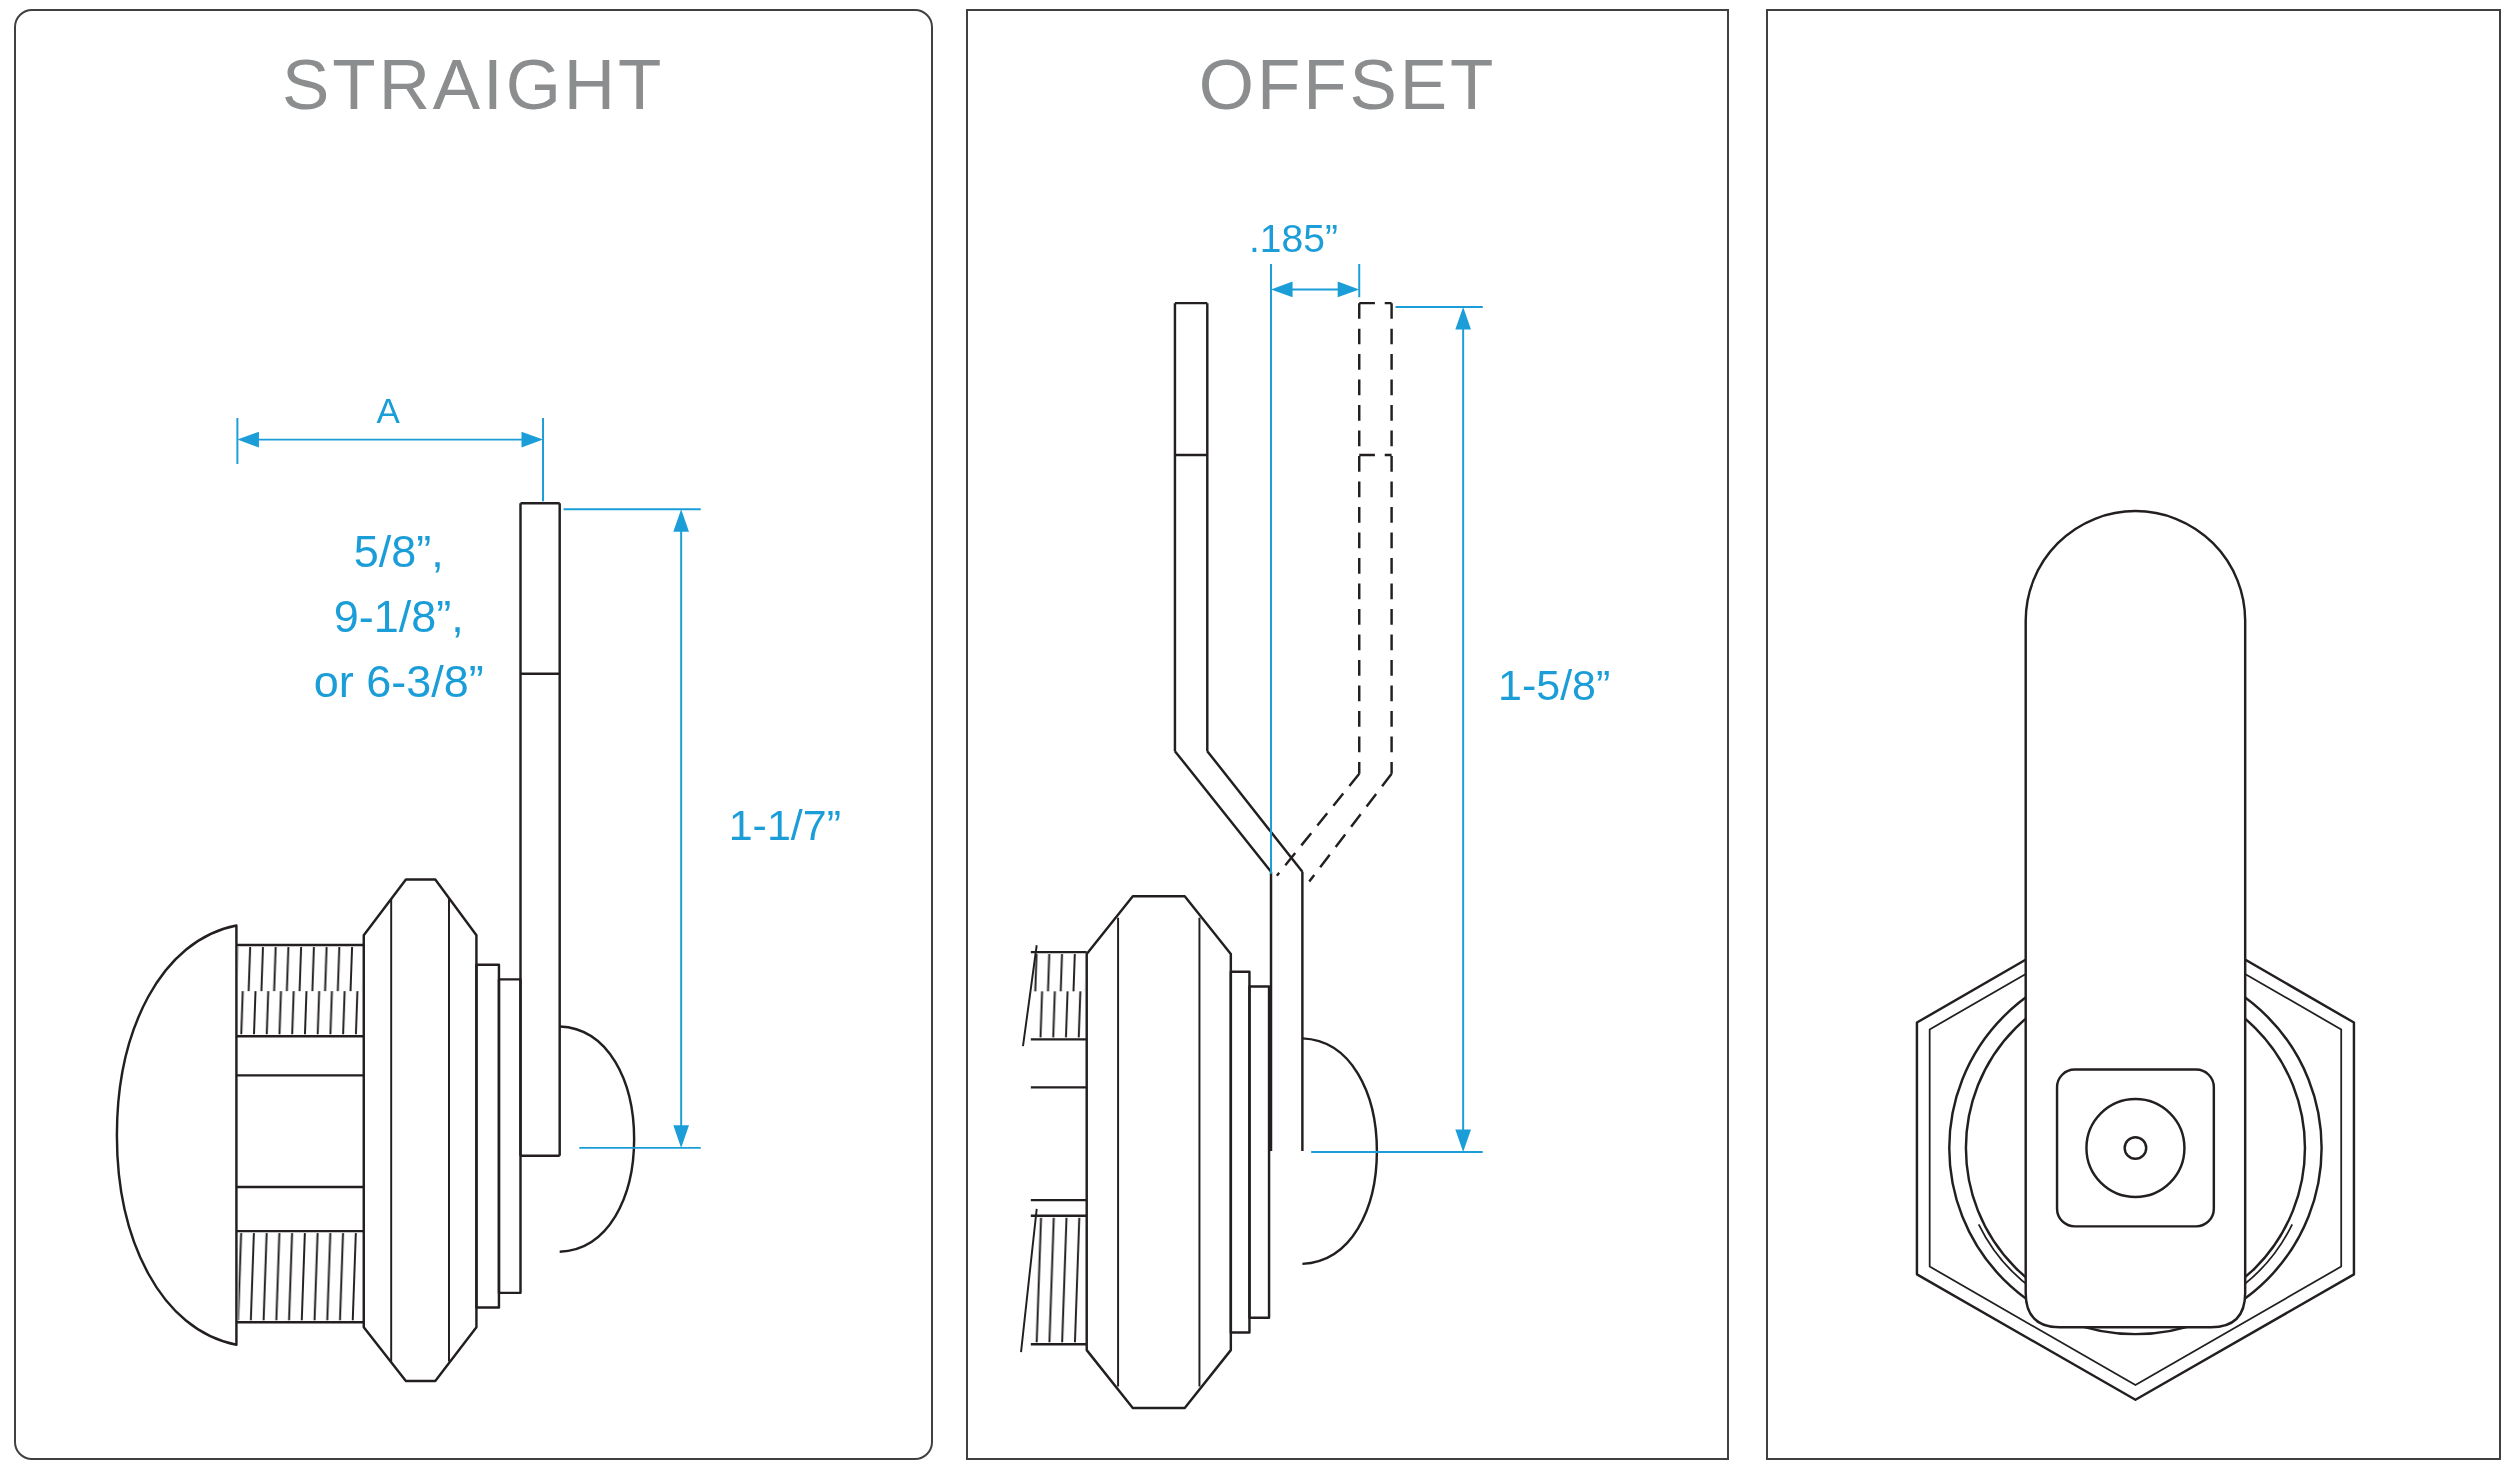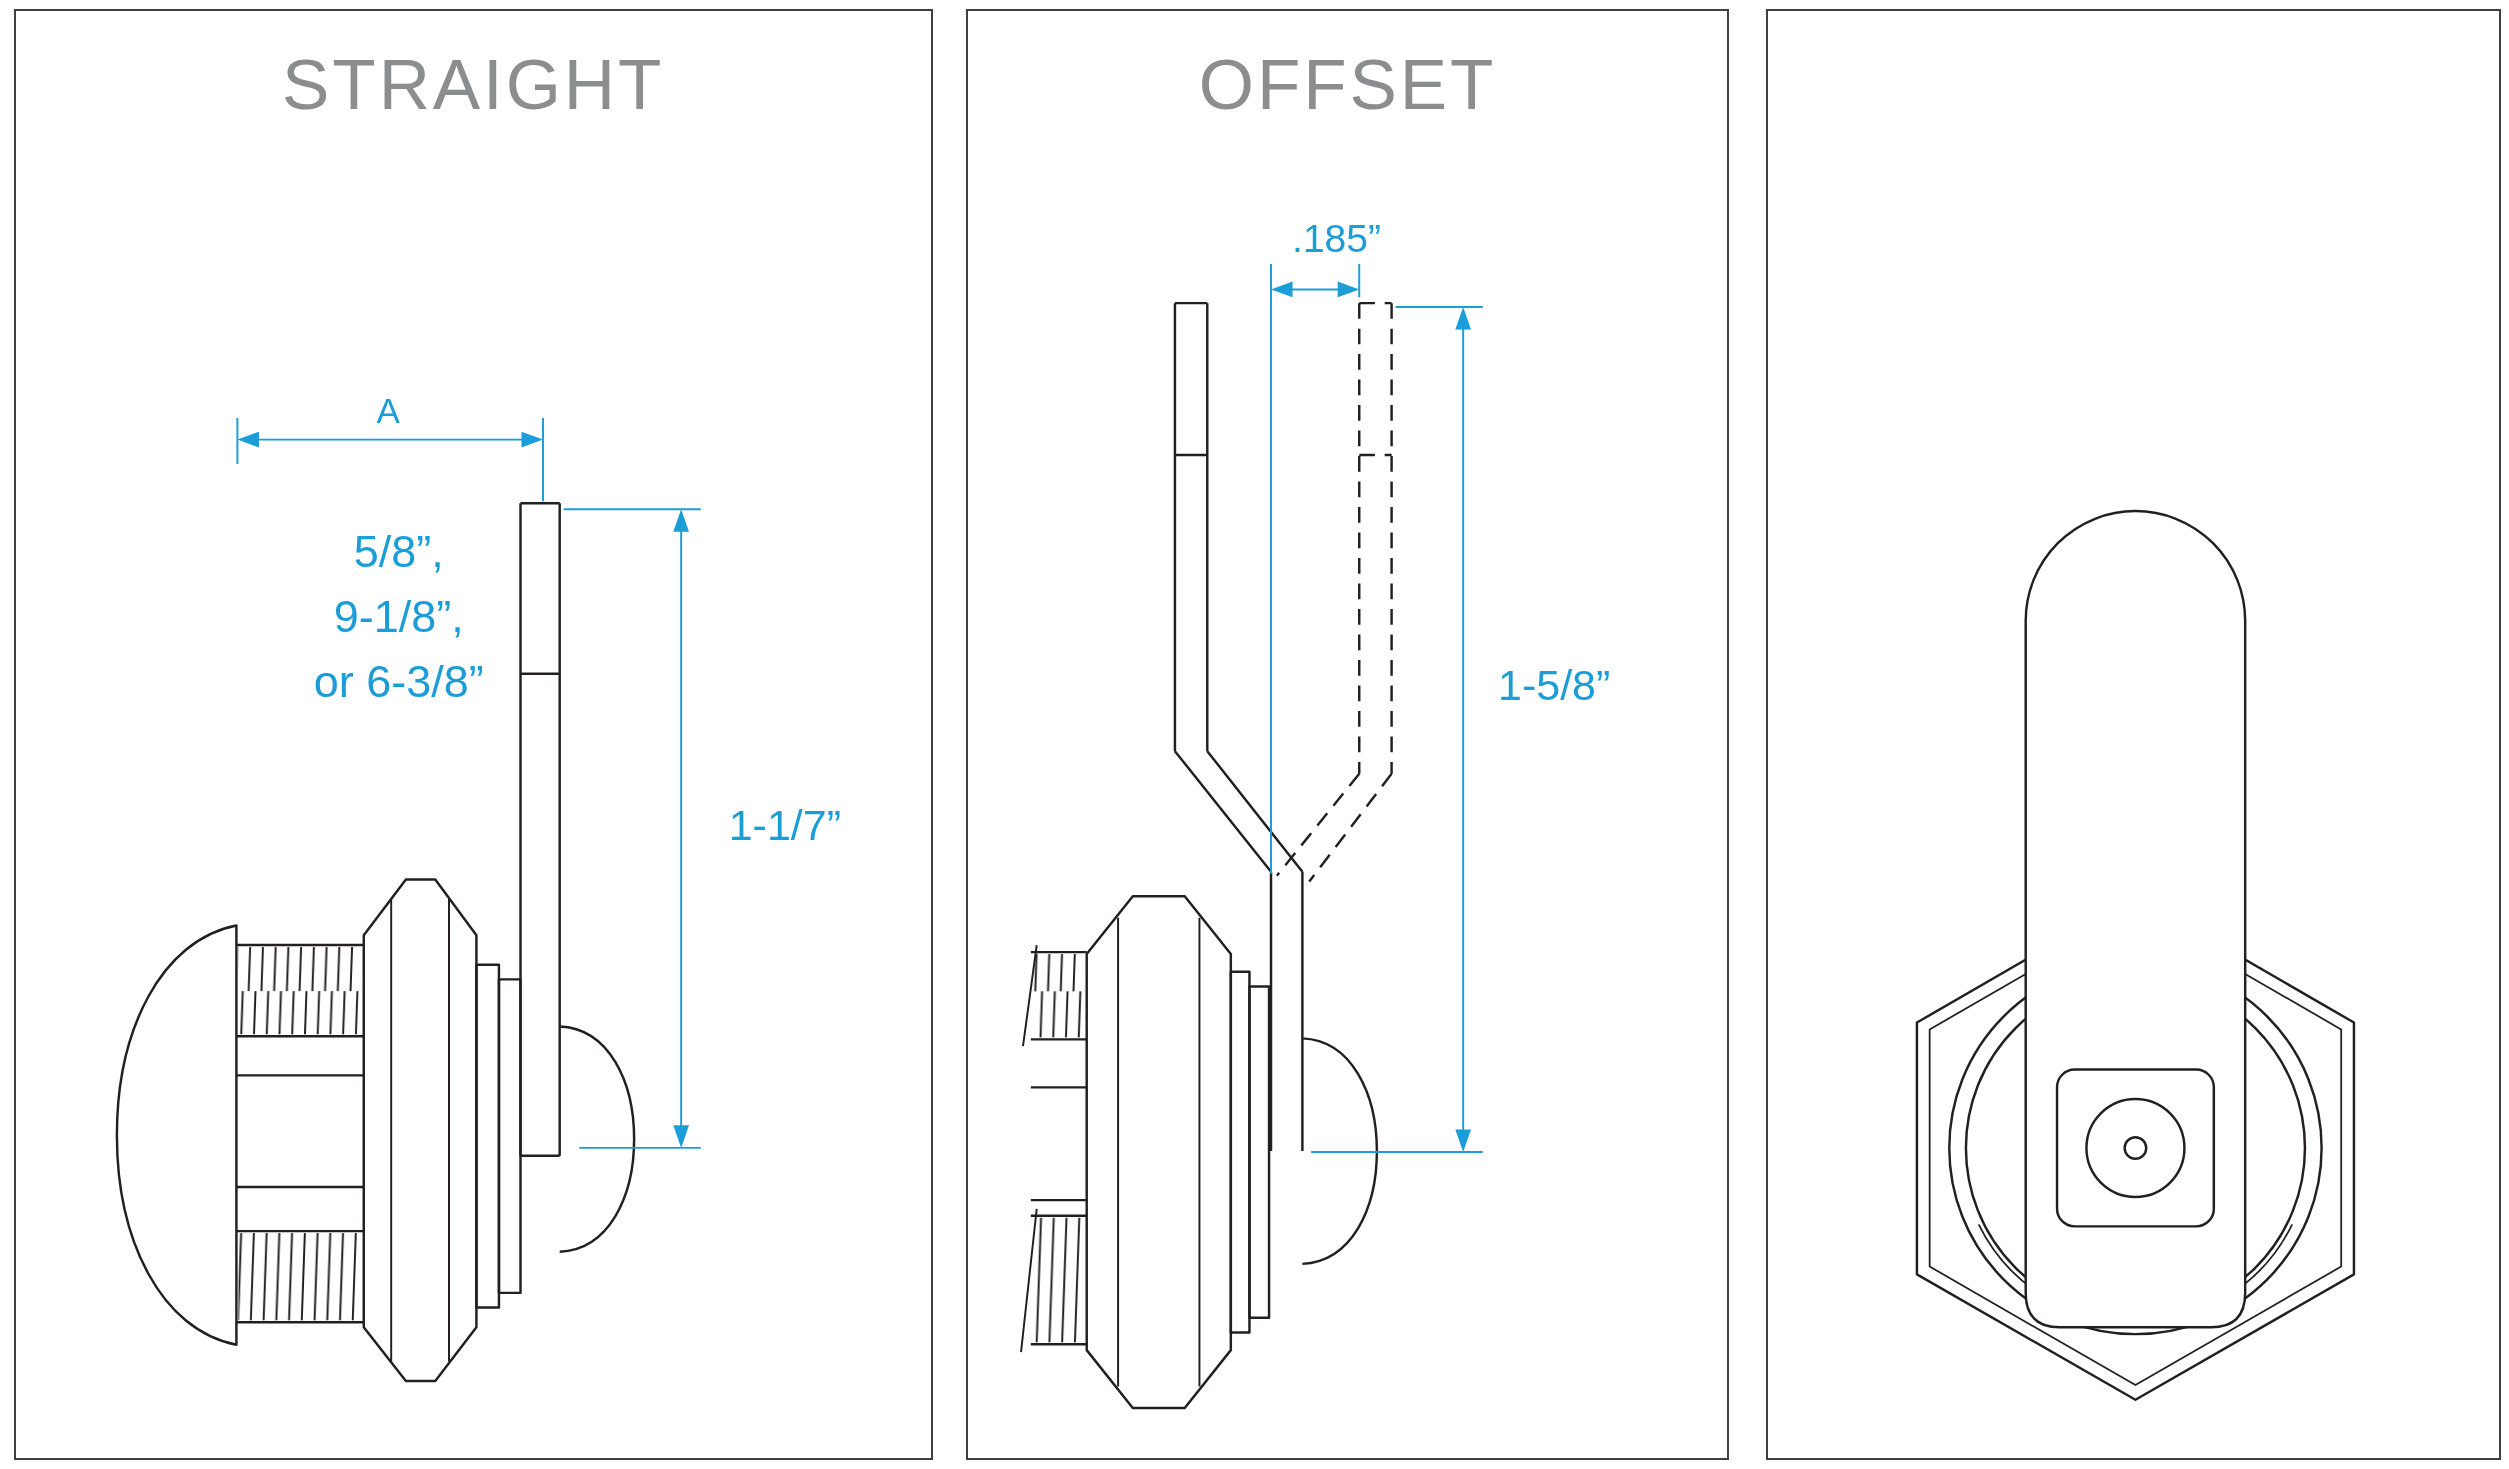--- a/index.html
+++ b/index.html
@@ -1,27 +1,27 @@
 <!DOCTYPE html>
 <html><head>
 <meta charset="utf-8">
 <style>
   html,body{margin:0;padding:0;background:#ffffff;}
   .page{position:relative;width:2509px;height:1469px;background:#ffffff;overflow:hidden;font-family:"Liberation Sans",sans-serif;}
   .panel{position:absolute;top:8.8px;height:1451px;border:2.9px solid #404041;background:#ffffff;box-sizing:border-box;}
-  #panel-straight{left:13.7px;width:919px;}
+  #panel-straight{left:13.7px;width:919px;border-radius:18px;}
   #panel-offset{left:966px;width:763px;}
   #panel-front{left:1766px;width:735px;}
   .panel svg{position:absolute;left:0;top:0;display:block;}
   .title{position:absolute;top:33px;left:0;width:100%;text-align:center;font-size:71px;letter-spacing:2.9px;color:#8b8d8e;}
   .dim{position:absolute;color:#1b9dd8;}
   .dim-a{left:341px;top:380px;width:63px;text-align:center;font-size:35px;}
   .options{left:177px;top:508px;width:412px;text-align:center;font-size:45px;line-height:65px;}
   .dim-h1{left:713px;top:790px;font-size:43px;}
-  .dim-offset{left:256px;top:206px;width:157px;text-align:right;font-size:39px;}
+  .dim-offset{left:281px;top:206px;width:157px;text-align:left;font-size:39px;}
   .dim-h2{left:530px;top:650px;font-size:43px;}
 </style>
 </head>
 <body>
 
 <div class="page">
 
   <div class="panel" id="panel-straight">
     <svg width="913" height="1445" viewBox="0 0 932 1474">
       <defs>

